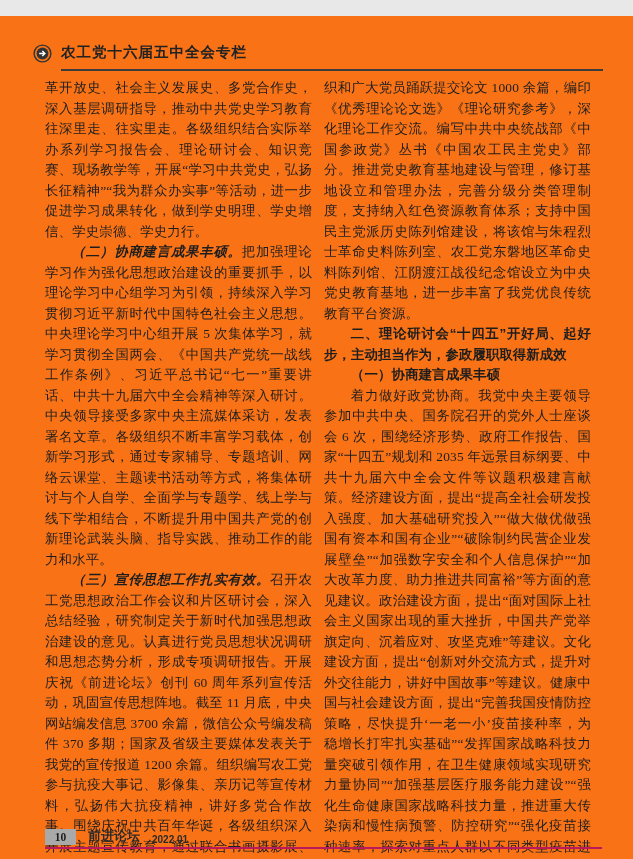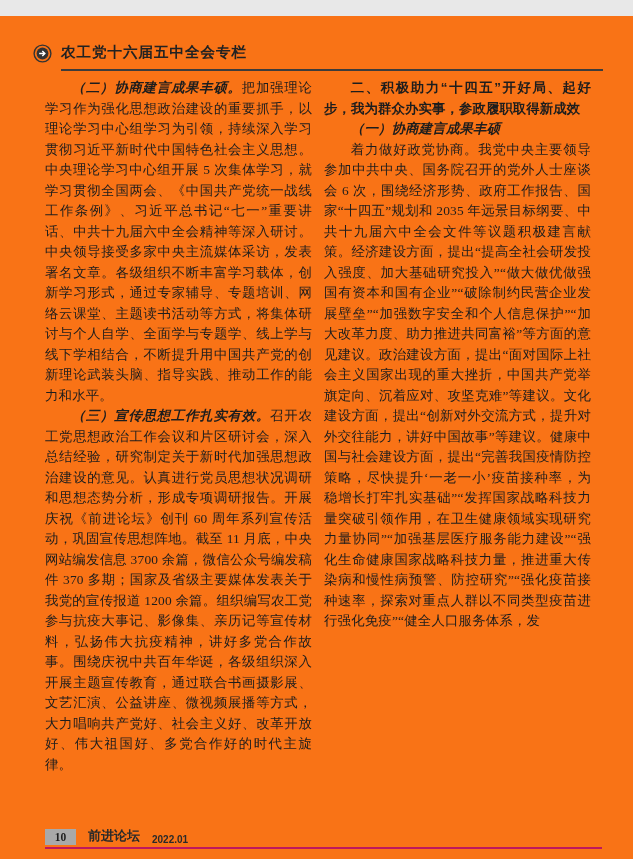--- a/index.html
+++ b/index.html
@@ -39,21 +39,21 @@
     text-align:justify;
     letter-spacing:0.2px;
   }
   .indent { text-indent:2em; }
   .lead { font-weight:bold; font-style:italic; }
   .heading {
     font-weight:bold;
     font-family:"Liberation Sans","DejaVu Sans",sans-serif;
     letter-spacing:0.1px;
   }
-  .subheading { font-weight:bold; font-style:italic; }
+  .subheading { font-weight:bold; }
   
   .footer {
     position:absolute; left:45px; top:811px; width:557px;
     display:flex; align-items:flex-end; gap:12px;
     border-bottom:2px solid #be185d;
     padding-bottom:2px;
   }
   .page-num {
     background:#a9a9a9; color:#1f1f1f;
     font-weight:bold; font-size:11.5px;
@@ -83,27 +83,29 @@
       </svg>
     </span>
     <div class="header-rule-wrap">
       <span class="header-title">农工党十六届五中全会专栏</span>
     </div>
   </div>
 
   <div class="columns">
 
     <div class="col">
+      <p class="para"><span>革开放史、社会主义发展史、多党合作史，深入基层调研指导，推动中共党史学习教育往深里走、往实里走。各级组织结合实际举办系列学习报告会、理论研讨会、知识竞赛、现场教学等，开展“学习中共党史，弘扬长征精神”“我为群众办实事”等活动，进一步促进学习成果转化，做到学史明理、学史增信、学史崇德、学史力行。</span></p>
       <p class="para indent"><span class="lead">（二）协商建言成果丰硕。</span><span>把加强理论学习作为强化思想政治建设的重要抓手，以理论学习中心组学习为引领，持续深入学习贯彻习近平新时代中国特色社会主义思想。中央理论学习中心组开展 5 次集体学习，就学习贯彻全国两会、《中国共产党统一战线工作条例》、习近平总书记“七一”重要讲话、中共十九届六中全会精神等深入研讨。中央领导接受多家中央主流媒体采访，发表署名文章。各级组织不断丰富学习载体，创新学习形式，通过专家辅导、专题培训、网络云课堂、主题读书活动等方式，将集体研讨与个人自学、全面学与专题学、线上学与线下学相结合，不断提升用中国共产党的创新理论武装头脑、指导实践、推动工作的能力和水平。</span></p>
       <p class="para indent"><span class="lead">（三）宣传思想工作扎实有效。</span><span>召开农工党思想政治工作会议和片区研讨会，深入总结经验，研究制定关于新时代加强思想政治建设的意见。认真进行党员思想状况调研和思想态势分析，形成专项调研报告。开展庆祝《前进论坛》创刊 60 周年系列宣传活动，巩固宣传思想阵地。截至 11 月底，中央网站编发信息 3700 余篇，微信公众号编发稿件 370 多期；国家及省级主要媒体发表关于我党的宣传报道 1200 余篇。组织编写农工党参与抗疫大事记、影像集、亲历记等宣传材料，弘扬伟大抗疫精神，讲好多党合作故事。围绕庆祝中共百年华诞，各级组织深入开展主题宣传教育，通过联合书画摄影展、文艺汇演、公益讲座、微视频展播等方式，大力唱响共产党好、社会主义好、改革开放好、伟大祖国好、多党合作好的时代主旋律。</span></p>
 
     </div>
 
     <div class="col">
-      <p class="para indent heading">二、积极助力“十四五”开好局、起好步，我为群众办实事，参政履职取得新成效</p>
+      <p class="para"><span>织和广大党员踊跃提交论文 1000 余篇，编印《优秀理论论文选》《理论研究参考》，深化理论工作交流。编写中共中央统战部《中国参政党》丛书《中国农工民主党史》部分。推进党史教育基地建设与管理，修订基地设立和管理办法，完善分级分类管理制度，支持纳入红色资源教育体系；支持中国民主党派历史陈列馆建设，将该馆与朱程烈士革命史料陈列室、农工党东磐地区革命史料陈列馆、江阴渡江战役纪念馆设立为中央党史教育基地，进一步丰富了我党优良传统教育平台资源。</span></p>
+      <p class="para indent heading">二、理论研讨会“十四五”开好局、起好步，主动担当作为，参政履职取得新成效</p>
       <p class="para indent subheading">（一）协商建言成果丰硕</p>
       <p class="para indent"><span>着力做好政党协商。我党中央主要领导参加中共中央、国务院召开的党外人士座谈会 6 次，围绕经济形势、政府工作报告、国家“十四五”规划和 2035 年远景目标纲要、中共十九届六中全会文件等议题积极建言献策。经济建设方面，提出“提高全社会研发投入强度、加大基础研究投入”“做大做优做强国有资本和国有企业”“破除制约民营企业发展壁垒”“加强数字安全和个人信息保护”“加大改革力度、助力推进共同富裕”等方面的意见建议。政治建设方面，提出“面对国际上社会主义国家出现的重大挫折，中国共产党举旗定向、沉着应对、攻坚克难”等建议。文化建设方面，提出“创新对外交流方式，提升对外交往能力，讲好中国故事”等建议。健康中国与社会建设方面，提出“完善我国疫情防控策略，尽快提升‘一老一小’疫苗接种率，为稳增长打牢扎实基础”“发挥国家战略科技力量突破引领作用，在卫生健康领域实现研究力量协同”“加强基层医疗服务能力建设”“强化生命健康国家战略科技力量，推进重大传染病和慢性病预警、防控研究”“强化疫苗接种速率，探索对重点人群以不同类型疫苗进行强化免疫”“健全人口服务体系，发</span></p>
     </div>
 
   </div>
 
   <div class="footer">
     <span class="page-num">10</span>
     <span class="journal">前进论坛</span>
     <span class="issue">2022.01</span>

